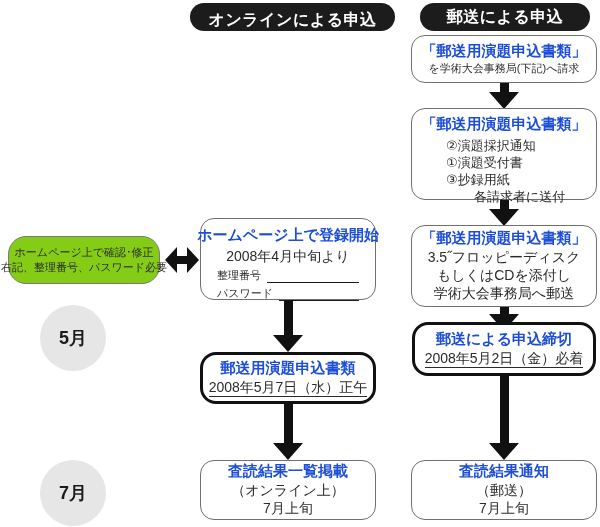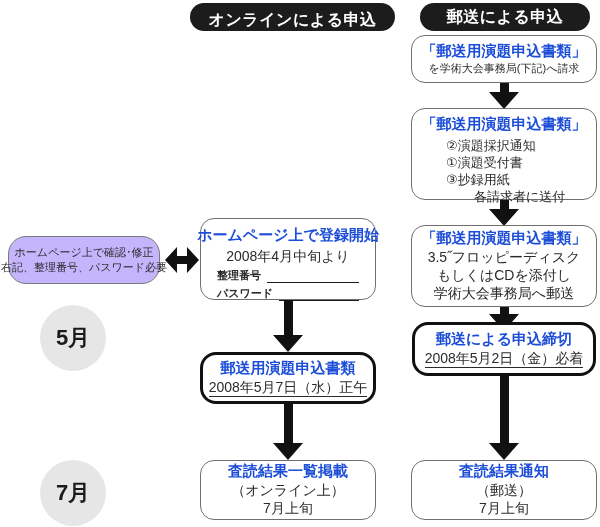--- a/index.html
+++ b/index.html
@@ -46,21 +46,21 @@
     align-items: center;
     justify-content: center;
     text-align: center;
     padding: 3px 6px;
   }
   .box.thick {
     border: 3px solid #111111;
     border-radius: 16px;
   }
   .box.gray {
-    background: #c4b5fd;
+    background: #84cc16;
     border: 1px solid #7a7a7a;
     border-radius: 18px;
   }
 
   .line-head {
     font-size: 15px;
     font-weight: bold;
     line-height: 1.25;
     white-space: nowrap;
     color: #1d4ed8;
@@ -93,21 +93,20 @@
   }
 
   
   .field-row {
     display: flex;
     align-items: flex-end;
     width: 100%;
     padding: 0 10px;
     box-sizing: border-box;
     margin-top: 3px;
-    font-weight: bold;
   }
   .field-label {
     font-size: 11px;
     white-space: nowrap;
     color: #2b2b2b;
     padding-right: 6px;
   }
   .field-rule {
     flex: 1;
     border-bottom: 1.4px solid #1a1a1a;
@@ -117,21 +116,21 @@
   
   .month {
     position: absolute;
     width: 66px;
     height: 66px;
     border-radius: 50%;
     background: #e6e6e6;
     display: flex;
     align-items: center;
     justify-content: center;
-    font-size: 22px;
+    font-size: 18px;
     font-weight: bold;
     color: #1a1a1a;
   }
 
   
   .arrow-down {
     position: absolute;
     display: flex;
     flex-direction: column;
     align-items: center;

